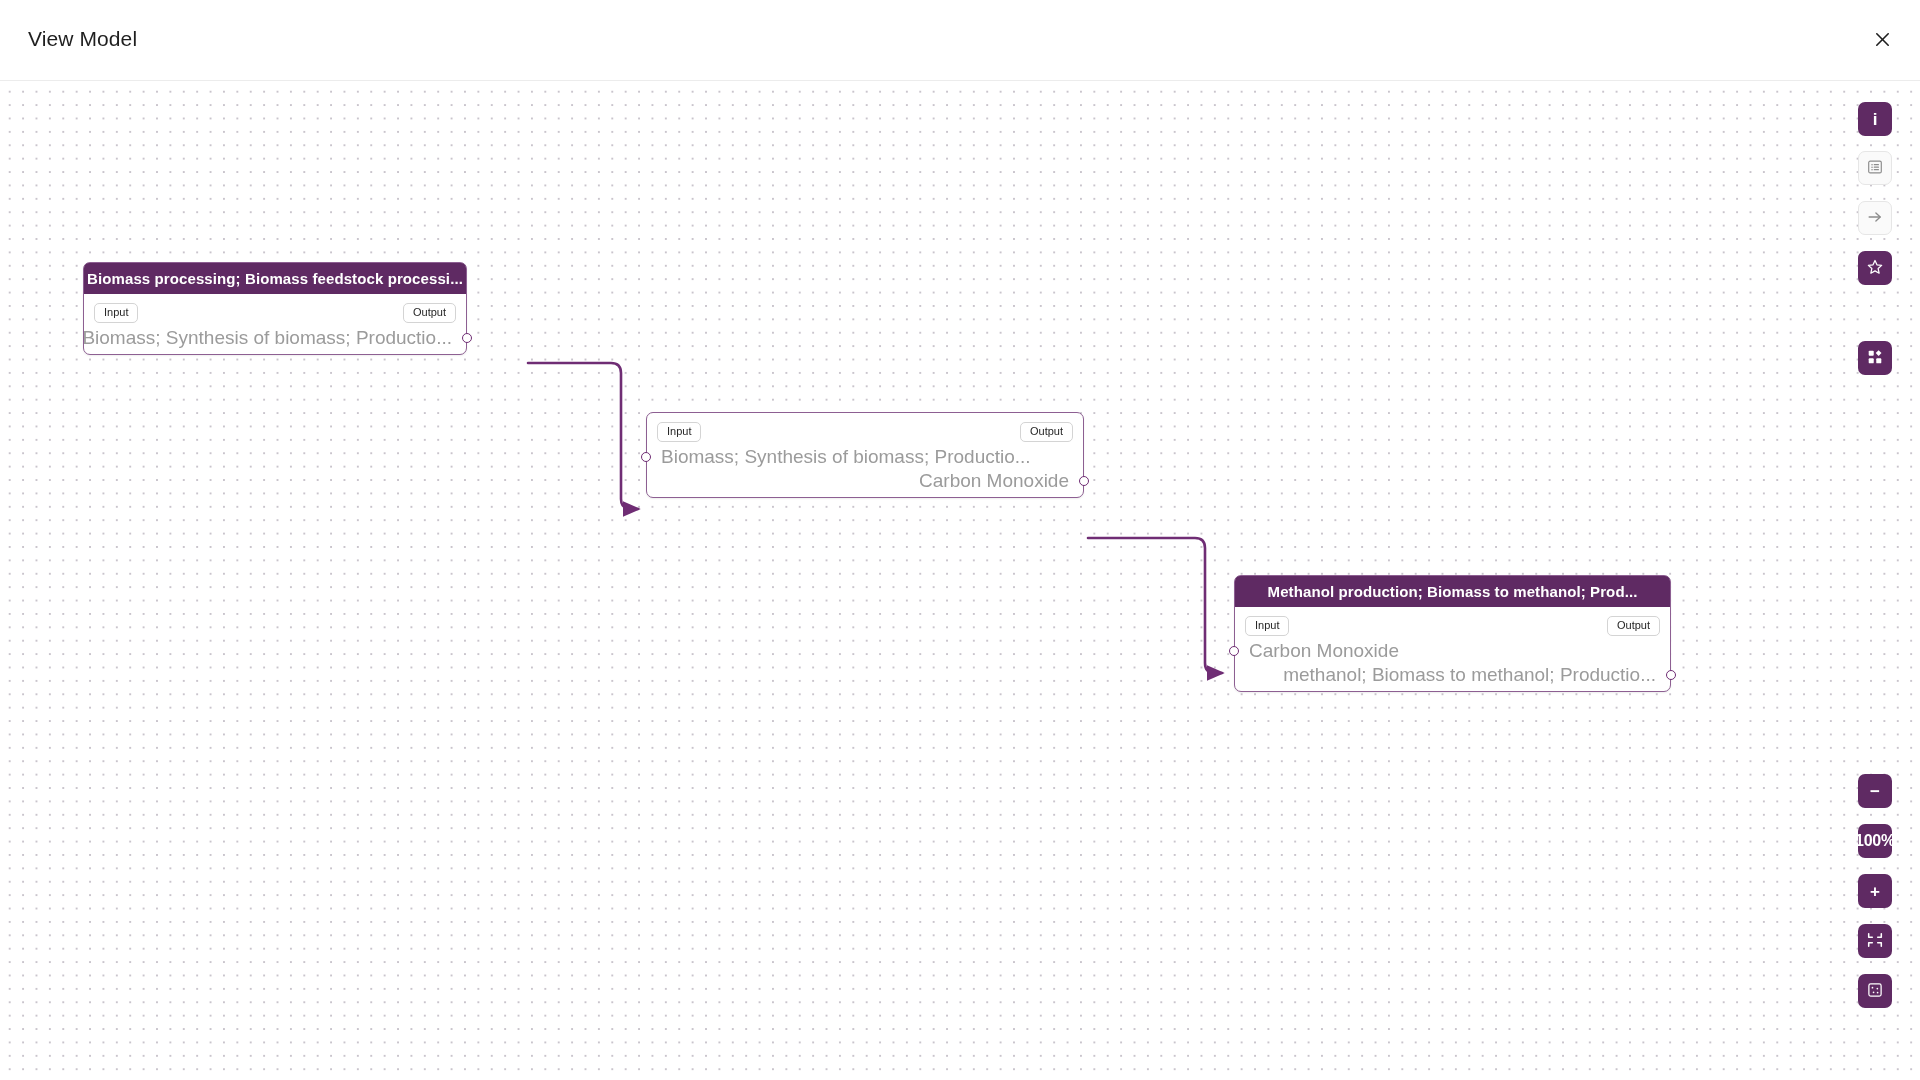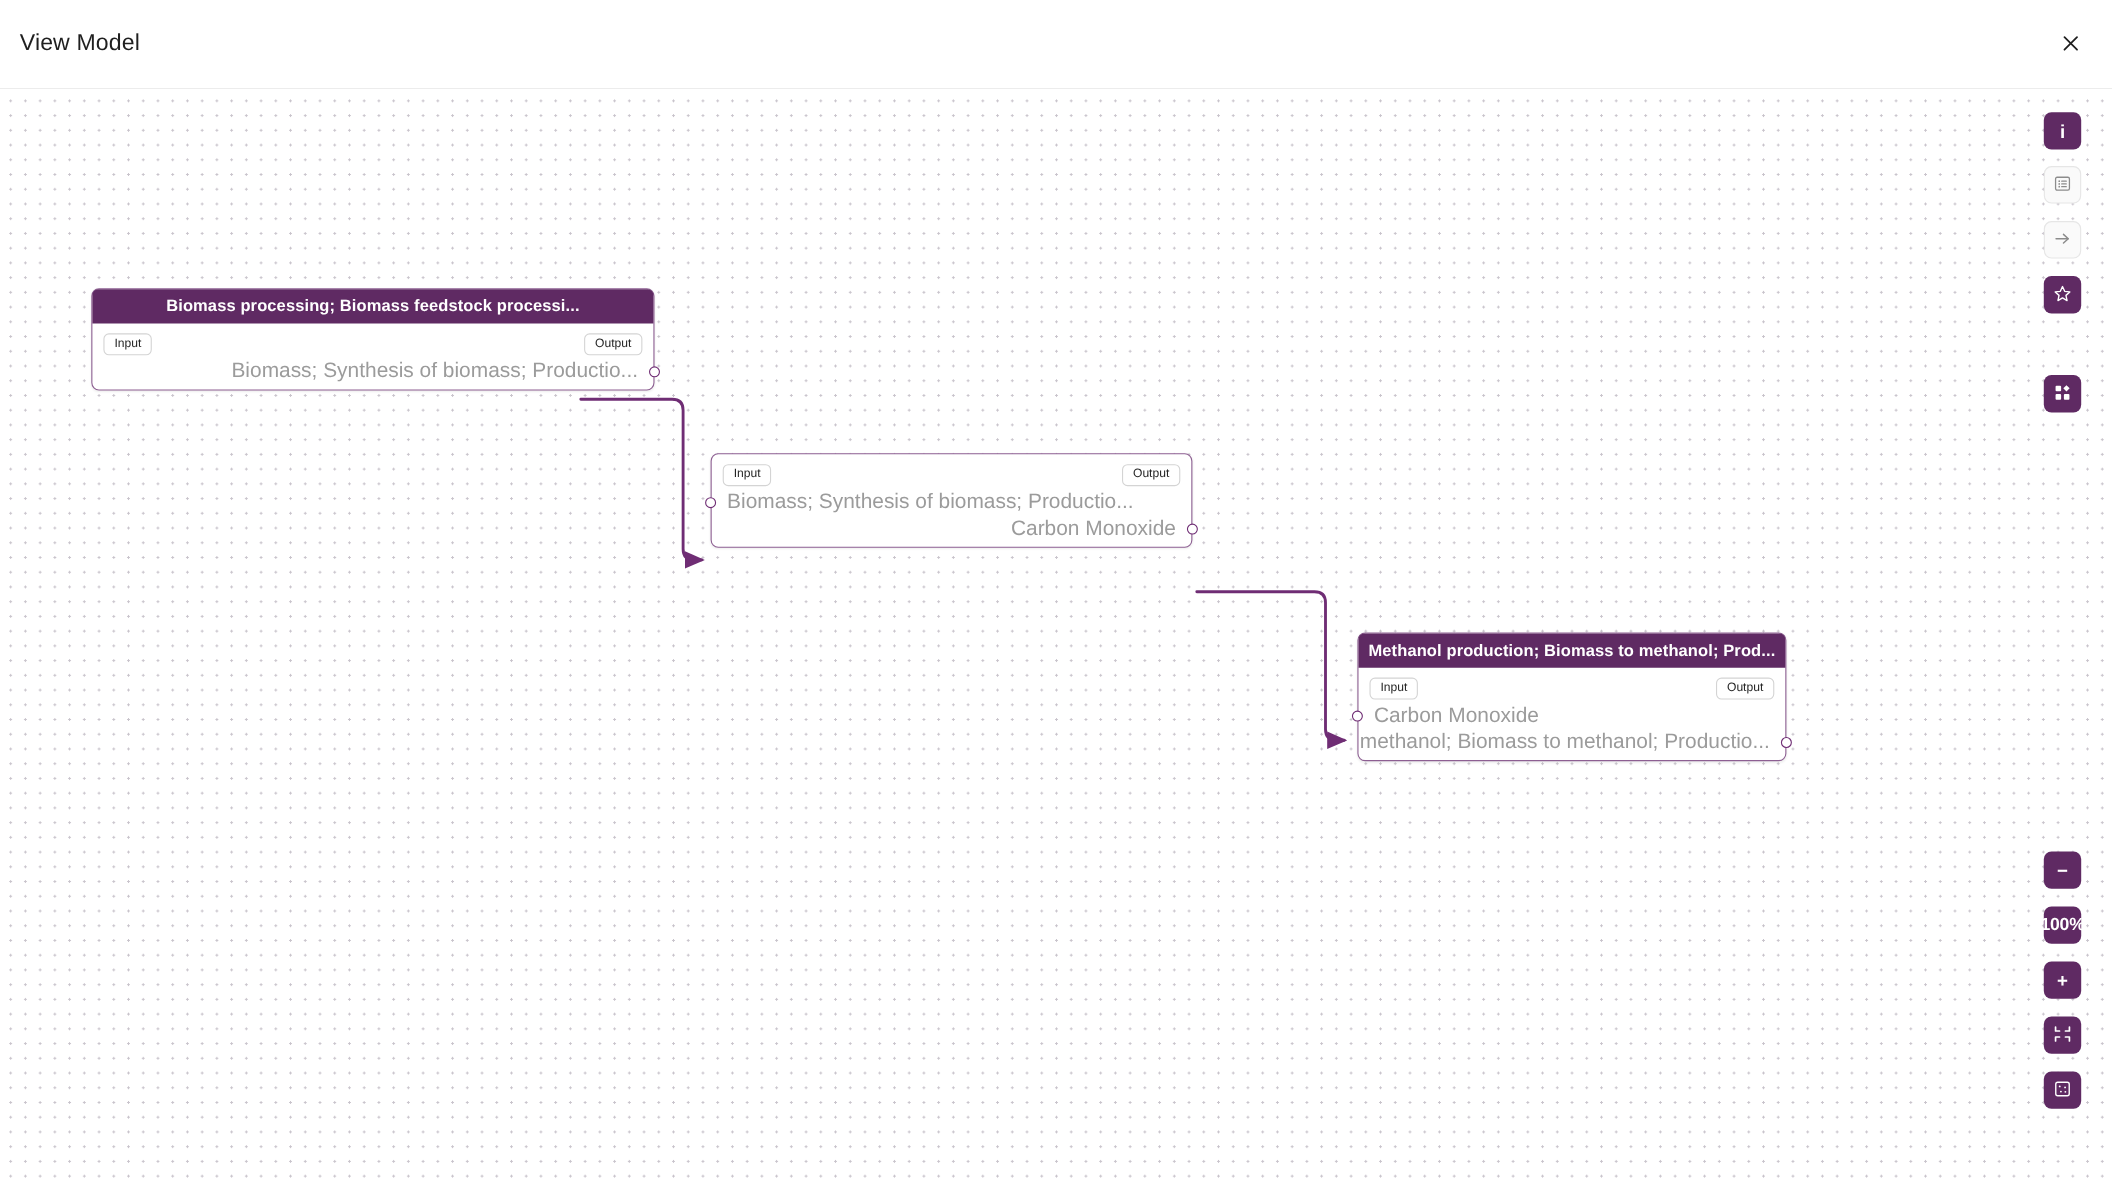--- a/index.html
+++ b/index.html
@@ -10,21 +10,21 @@
   }
 
   
   #app { position: relative; width: 1920px; height: 1080px; background:#fff; }
 
   #header {
     position: absolute; top: 0; left: 0; width: 1920px; height: 81px;
     background: #ffffff; border-bottom: 1px solid #ececec;
   }
   #header-title {
-    position: absolute; left: 18px; top: 27px;
+    position: absolute; left: 28px; top: 27px;
     font-size: 21px; color: #1f1f1f; font-weight: 400; letter-spacing: .1px;
   }
   #close-button {
     position: absolute; right: 16px; top: 19px;
     width: 44px; height: 44px; border-radius: 6px;
     display: flex; align-items: center; justify-content: center;
     cursor: pointer; background: transparent; border: none;
   }
   #close-button svg { width: 19px; height: 19px; }
 
@@ -143,21 +143,21 @@
         <marker id="arrow" viewBox="0 0 10 10" refX="8.5" refY="5" markerWidth="7" markerHeight="7" orient="auto-start-reverse">
           <path d="M 0 0.6 L 10 5 L 0 9.4 z" fill="#6f2d74"></path>
         </marker>
       </defs>
 
       <path d="M 528 282 H 611 Q 621 282 621 292 V 418 Q 621 428 631 428 L 638 428" fill="none" stroke="#6f2d74" stroke-width="2.6" stroke-linecap="round" marker-end="url(#arrow)"></path>
 
       <path d="M 1088 457 H 1195 Q 1205 457 1205 467 V 582 Q 1205 592 1215 592 L 1222 592" fill="none" stroke="#6f2d74" stroke-width="2.6" stroke-linecap="round" marker-end="url(#arrow)"></path>
     </svg>
 
-    <div class="node" id="n1" style="left:83px; top:181px; width:512px;">
+    <div class="node" id="n1" style="left:83px; top:181px; width:384px;">
       <div class="node-header">Biomass processing; Biomass feedstock processi...</div>
       <div class="node-body">
         <div class="io-row">
           <span class="io-pill">Input</span>
           <span class="io-pill">Output</span>
         </div>
         <div class="port-row right">
           <span>Biomass; Synthesis of biomass; Productio...</span>
           <span class="port out"></span>
         </div>
@@ -175,21 +175,21 @@
           <span>Biomass; Synthesis of biomass; Productio...</span>
         </div>
         <div class="port-row right">
           <span>Carbon Monoxide</span>
           <span class="port out"></span>
         </div>
       </div>
     </div>
 
     <span class="star-marker" style="left:1235px; top:561px;">★</span>
-    <div class="node" id="n3" style="left:1234px; top:494px; width:390px;text-align:center;">
+    <div class="node" id="n3" style="left:1234px; top:494px; width:437px;text-align:center;">
       <div class="node-header">Methanol production; Biomass to methanol; Prod...</div>
       <div class="node-body">
         <div class="io-row">
           <span class="io-pill">Input</span>
           <span class="io-pill">Output</span>
         </div>
         <div class="port-row left">
           <span class="port in"></span>
           <span>Carbon Monoxide</span>
         </div>

